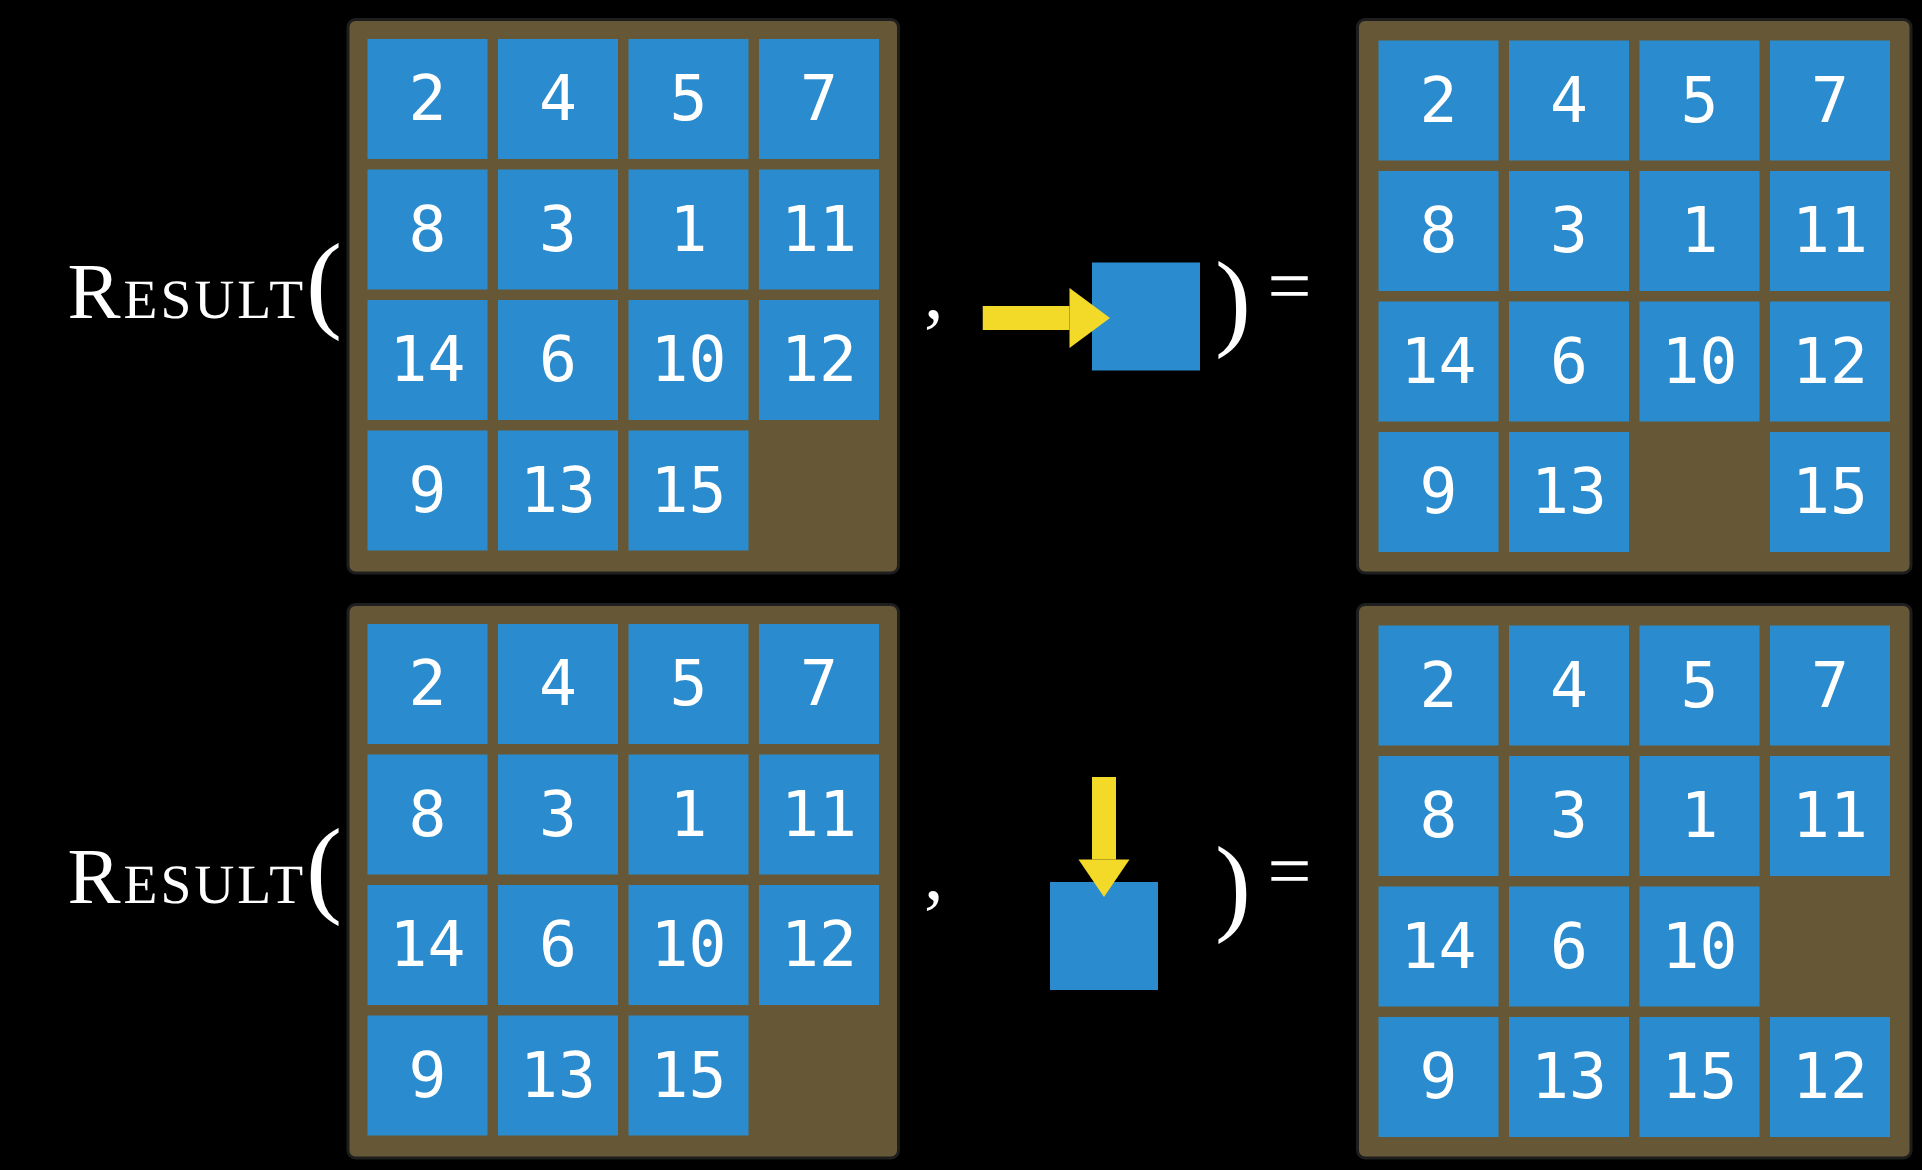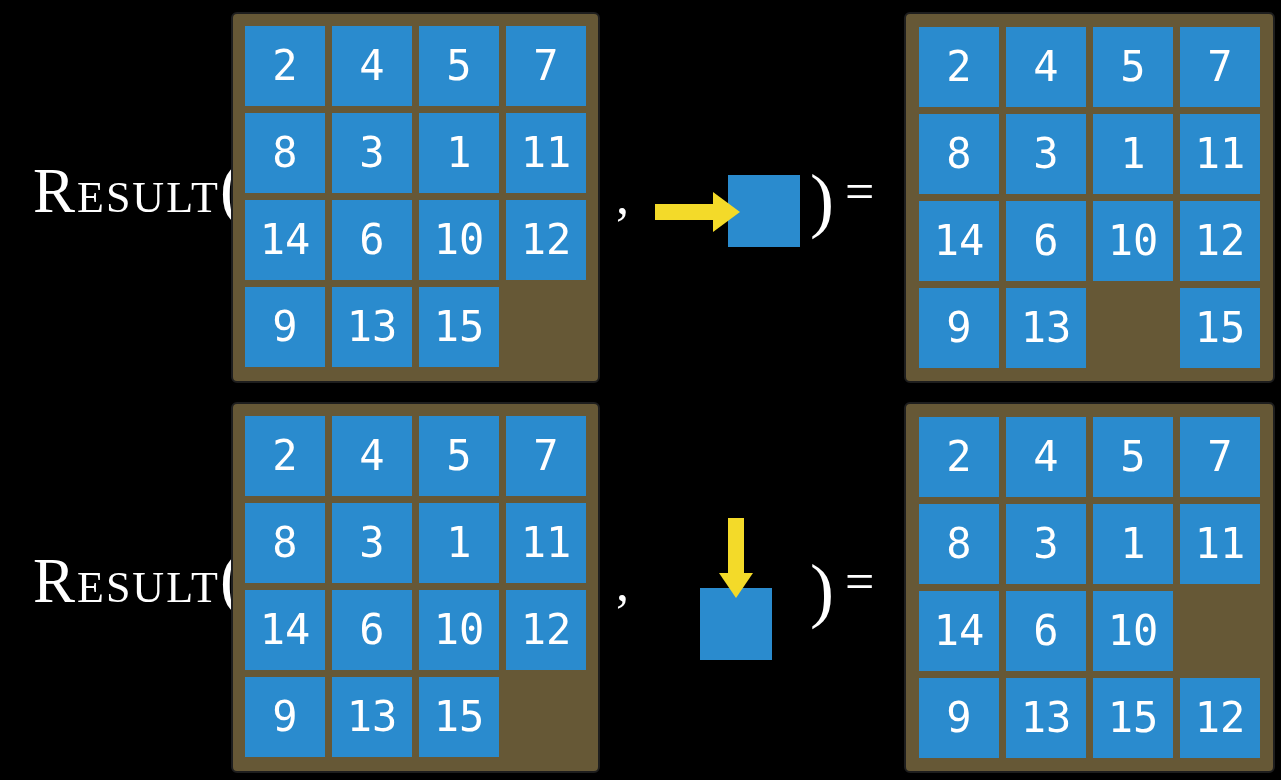--- a/index.html
+++ b/index.html
@@ -19,24 +19,25 @@
   
   .fn-label {
     position: absolute;
     left: 33px;
     color: var(--label-text, #fff);
     white-space: nowrap;
   }
   .fn-label.r1 { top: 152px; }
   .fn-label.r2 { top: 542px; }
   .fn-name {
-    font-size: 63px;
+    font-size: 53px;
     font-variant: small-caps;
     letter-spacing: 2px;
     line-height: 1;
+    margin-left: 12px;
   }
   .paren {
     font-size: 72px;
     line-height: 1;
     color: var(--label-text, #fff);
     font-family: "Liberation Serif", serif;
   }
 
   
   .board {

